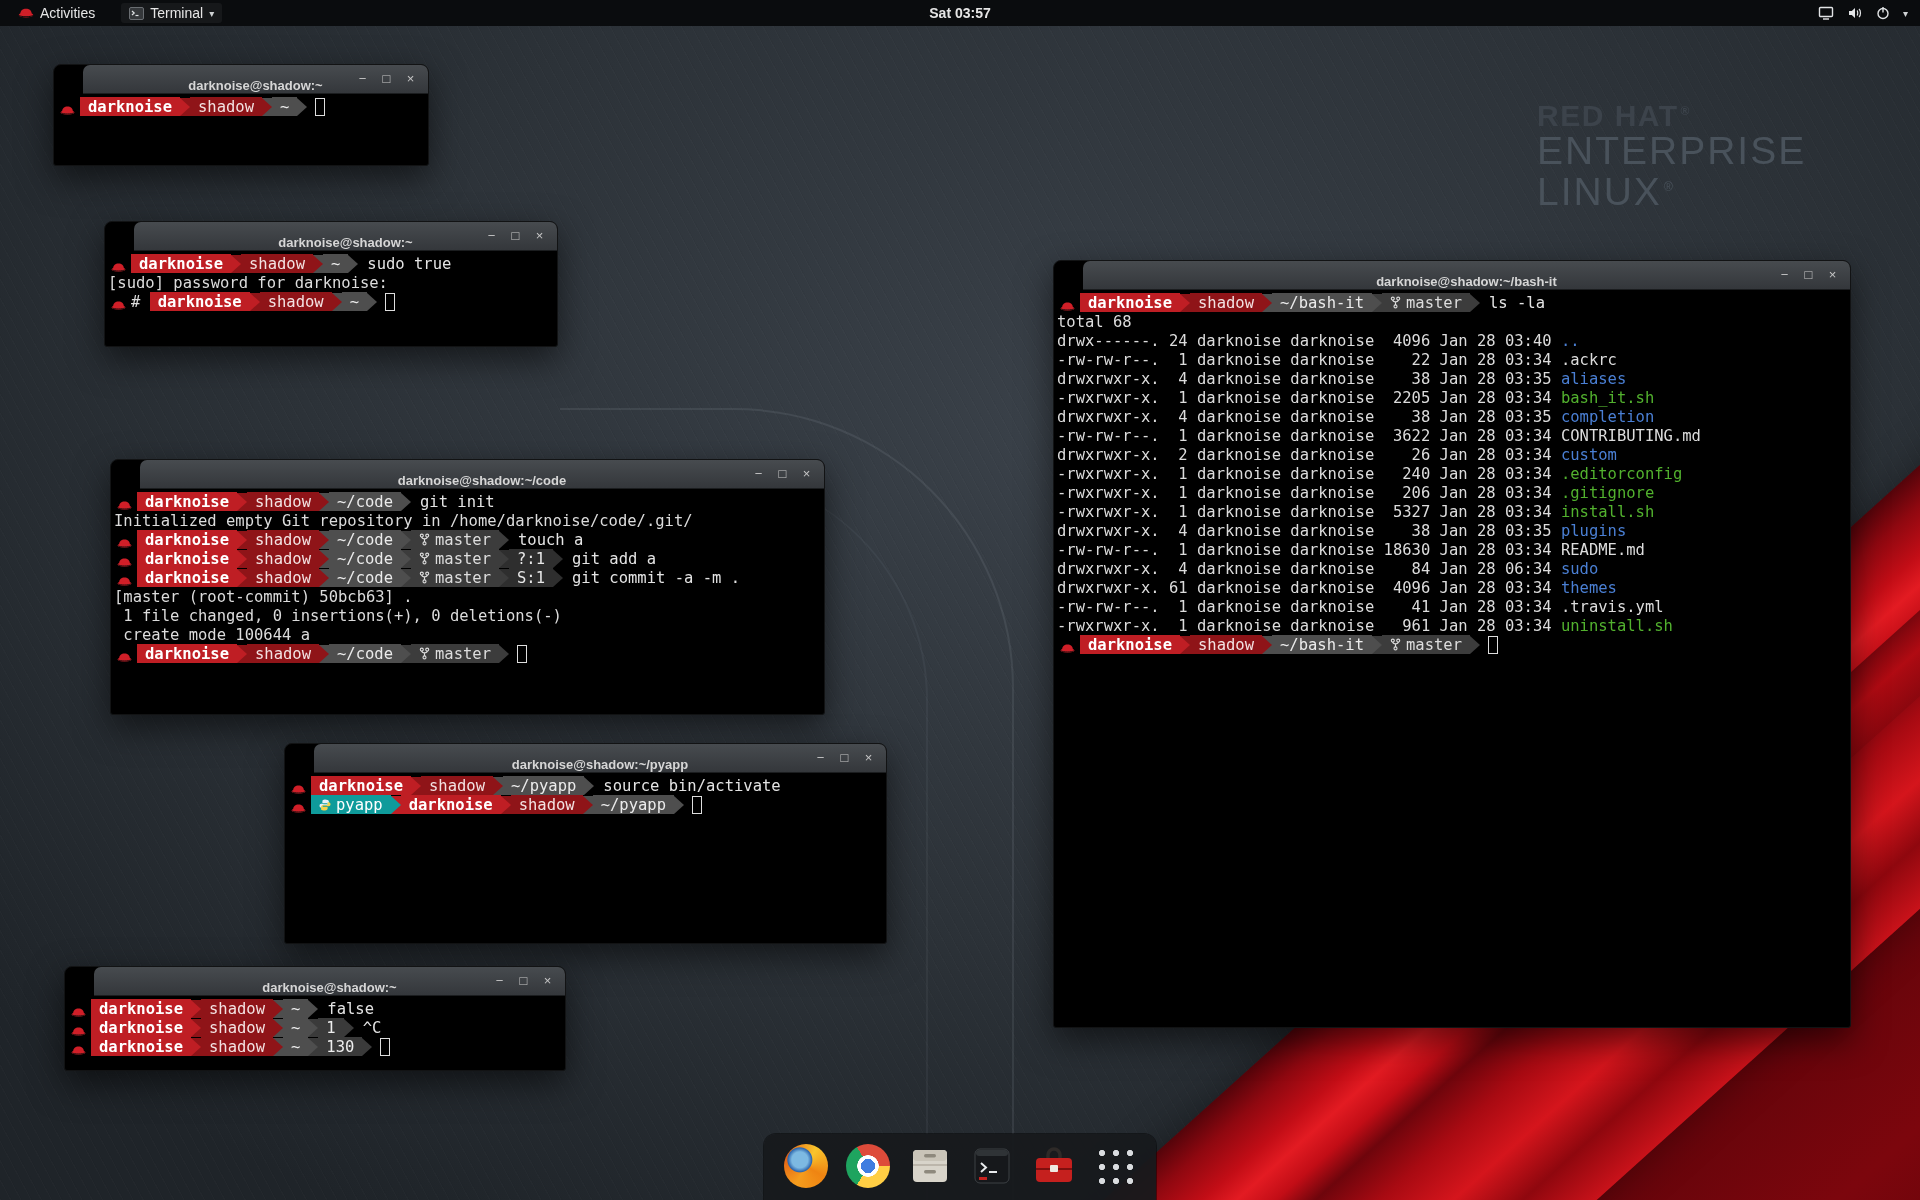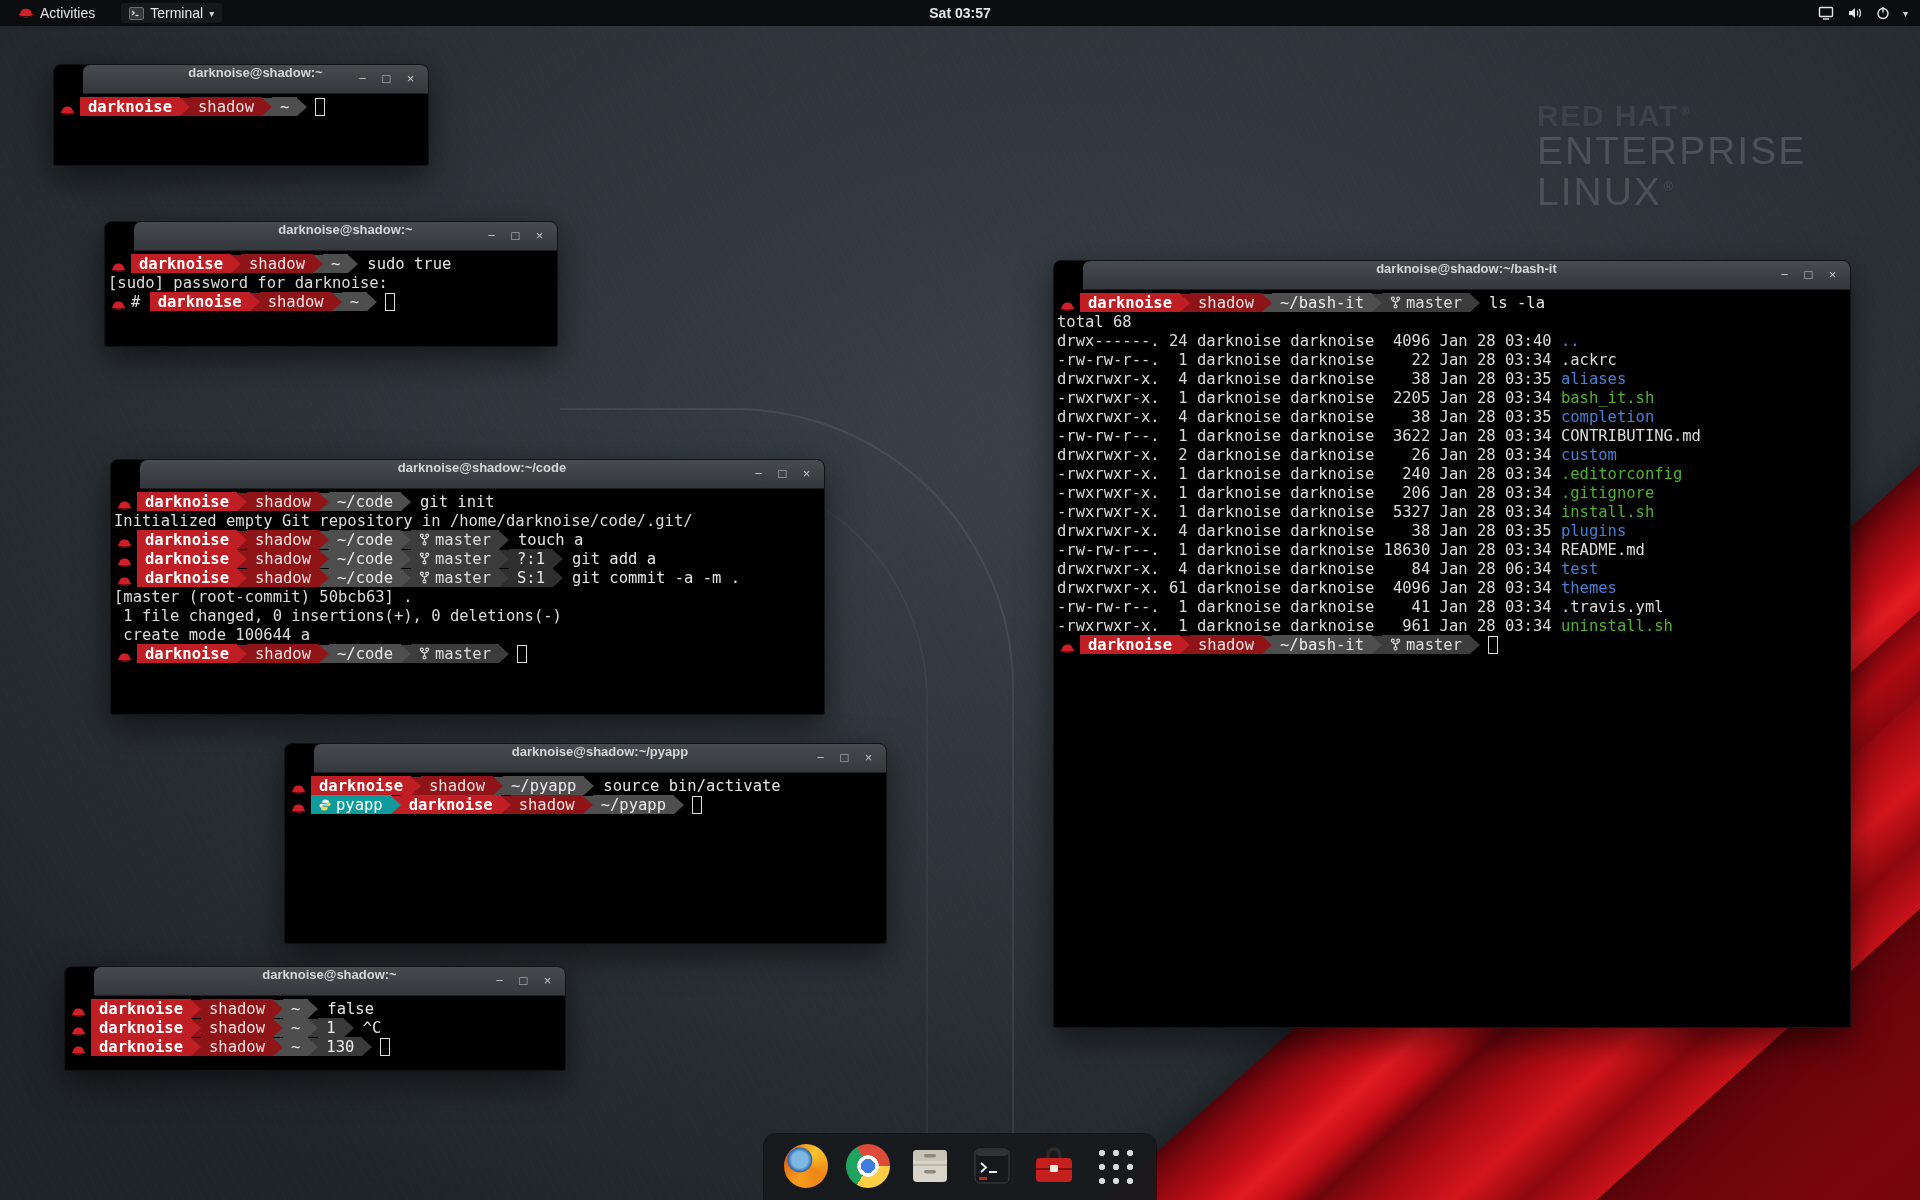--- a/index.html
+++ b/index.html
@@ -40,21 +40,21 @@
   .tb-activities,.tb-appmenu{display:flex;align-items:center;gap:6px;cursor:pointer;padding:2px 8px;border-radius:3px;}
   .tb-appmenu{background:rgba(255,255,255,0.05);}
   .tb-caret{font-size:10px;color:#cfd2d4;}
   .tb-clock{position:absolute;left:50%;transform:translateX(-50%);font-weight:700;cursor:pointer;}
   .tb-right{margin-left:auto;display:flex;align-items:center;gap:13px;padding-right:12px;}
   .tb-icon{display:flex;align-items:center;}
   
   .window{position:absolute;background:#000;border:1px solid #121314;border-radius:8px 8px 3px 3px;
     box-shadow:0 12px 34px rgba(0,0,0,.55);z-index:10;}
   .titlebar{height:28px;border-radius:7px 7px 0 0;background:linear-gradient(#474b4f,#343born 38);
-    background:linear-gradient(#474b4f,#34373b);display:flex;align-items:flex-start;position:relative;
+    background:linear-gradient(#474b4f,#34373b);display:flex;align-items:flex-end;position:relative;
     border-bottom:1px solid #1b1d1f;margin-left:29px;}
   .title{position:absolute;left:0;right:0;text-align:center;font-size:13px;font-weight:700;color:#d6d6d6;pointer-events:none;}
   .controls{margin-left:auto;display:flex;gap:11px;padding-right:11px;z-index:2;}
   .wbtn{color:#c6c6c6;font-size:13px;line-height:28px;width:13px;text-align:center;cursor:pointer;}
   .term-body{padding:3px 2px 3px 3px;font-family:"DejaVu Sans Mono",monospace;font-size:15.5px;color:#dcdcdc;overflow:hidden;}
   .tline{display:flex;align-items:flex-end;height:19px;white-space:pre;}
   .pseg{display:inline-flex;align-items:center;height:19px;padding:0 8px;flex:none;}
   .seg-user{font-weight:700;}
   .parrow{width:0;height:0;border-top:9.5px solid transparent;border-bottom:9.5px solid transparent;
     border-left:10px solid transparent;flex:none;}
@@ -338,21 +338,21 @@
       <div class="tline"><span class="t-plain">drwxrwxr-x.  4 darknoise darknoise    38 Jan 28 03:35 </span><span class="t-dir">aliases</span></div>
       <div class="tline"><span class="t-plain">-rwxrwxr-x.  1 darknoise darknoise  2205 Jan 28 03:34 </span><span class="t-exec">bash_it.sh</span></div>
       <div class="tline"><span class="t-plain">drwxrwxr-x.  4 darknoise darknoise    38 Jan 28 03:35 </span><span class="t-dir">completion</span></div>
       <div class="tline"><span class="t-plain">-rw-rw-r--.  1 darknoise darknoise  3622 Jan 28 03:34 CONTRIBUTING.md</span></div>
       <div class="tline"><span class="t-plain">drwxrwxr-x.  2 darknoise darknoise    26 Jan 28 03:34 </span><span class="t-dir">custom</span></div>
       <div class="tline"><span class="t-plain">-rwxrwxr-x.  1 darknoise darknoise   240 Jan 28 03:34 </span><span class="t-exec">.editorconfig</span></div>
       <div class="tline"><span class="t-plain">-rwxrwxr-x.  1 darknoise darknoise   206 Jan 28 03:34 </span><span class="t-exec">.gitignore</span></div>
       <div class="tline"><span class="t-plain">-rwxrwxr-x.  1 darknoise darknoise  5327 Jan 28 03:34 </span><span class="t-exec">install.sh</span></div>
       <div class="tline"><span class="t-plain">drwxrwxr-x.  4 darknoise darknoise    38 Jan 28 03:35 </span><span class="t-dir">plugins</span></div>
       <div class="tline"><span class="t-plain">-rw-rw-r--.  1 darknoise darknoise 18630 Jan 28 03:34 README.md</span></div>
-      <div class="tline"><span class="t-plain">drwxrwxr-x.  4 darknoise darknoise    84 Jan 28 06:34 </span><span class="t-dir">test</span></div>
+      <div class="tline"><span class="t-plain">drwxrwxr-x.  4 darknoise darknoise    84 Jan 28 06:34 </span><span class="t-dir">sudo</span></div>
       <div class="tline"><span class="t-plain">drwxrwxr-x. 61 darknoise darknoise  4096 Jan 28 03:34 </span><span class="t-dir">themes</span></div>
       <div class="tline"><span class="t-plain">-rw-rw-r--.  1 darknoise darknoise    41 Jan 28 03:34 .travis.yml</span></div>
       <div class="tline"><span class="t-plain">-rwxrwxr-x.  1 darknoise darknoise   961 Jan 28 03:34 </span><span class="t-exec">uninstall.sh</span></div>
       <div class="tline"><span class="ticon"><svg width="15" height="11" viewBox="0 0 15 11">
             <path d="M2.2 6.2 C2.2 3.4 4.4 1.6 7.5 1.6 C10.6 1.6 12.8 3.4 12.8 6.2 L12.8 7 L2.2 7 Z" fill="#d01f28"></path>
             <ellipse cx="7.5" cy="7.4" rx="6.8" ry="2.4" fill="#d01f28"></ellipse>
             <path d="M1.2 7.8 C3 9.4 12 9.4 13.8 7.8" stroke="#0b0b0b" stroke-width="0.9" fill="none"></path>
           </svg></span><span class="pseg seg-user" style="background: rgb(191, 30, 36); color: rgb(255, 255, 255);">darknoise</span><span class="parrow" style="border-left-color: rgb(191, 30, 36); background: rgb(143, 20, 24);"></span><span class="pseg seg-host" style="background: rgb(143, 20, 24); color: rgb(243, 226, 226);">shadow</span><span class="parrow" style="border-left-color: rgb(143, 20, 24); background: rgb(78, 78, 78);"></span><span class="pseg seg-path" style="background: rgb(78, 78, 78); color: rgb(235, 235, 235);">~/bash-it</span><span class="parrow" style="border-left-color: rgb(78, 78, 78); background: rgb(60, 60, 60);"></span><span class="pseg seg-branch" style="background: rgb(60, 60, 60); color: rgb(221, 221, 221);"><span class="ticon"><svg width="11" height="13" viewBox="0 0 11 13">
               <circle cx="2.8" cy="2.6" r="1.5" fill="none" stroke="#ddd" stroke-width="1.1"></circle>
               <circle cx="8.2" cy="2.6" r="1.5" fill="none" stroke="#ddd" stroke-width="1.1"></circle>

